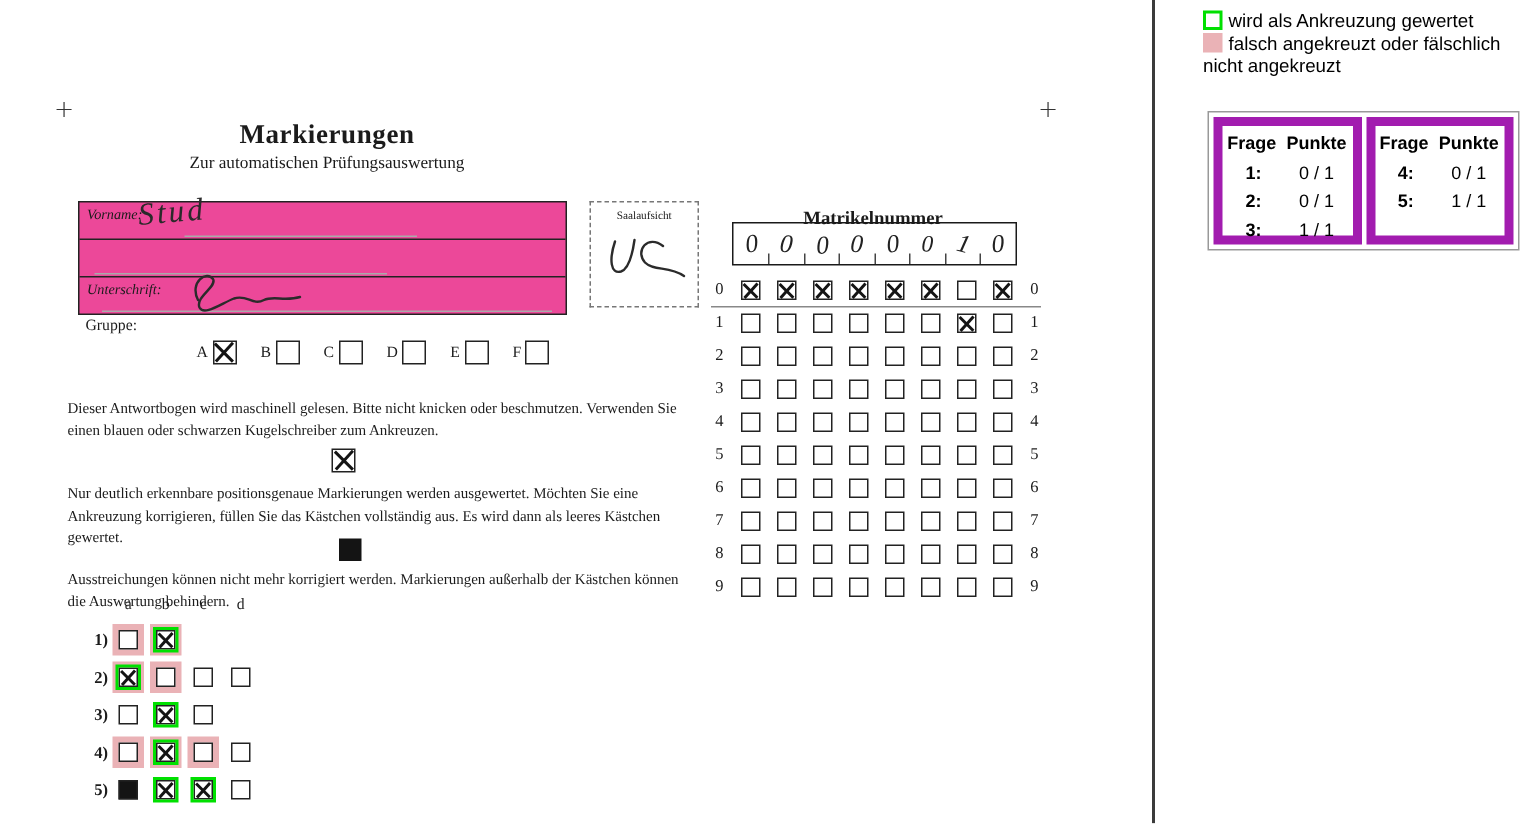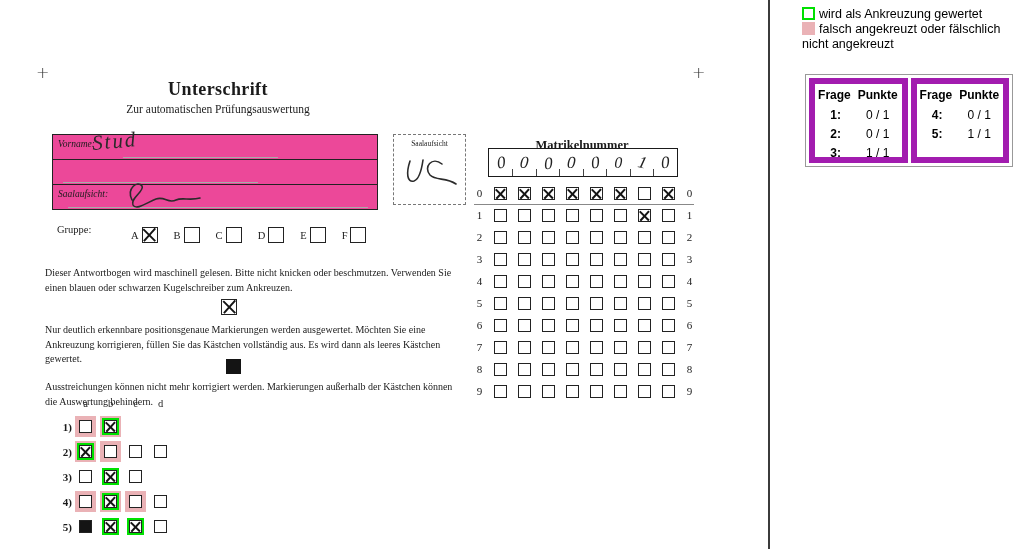--- a/index.html
+++ b/index.html
@@ -46,21 +46,21 @@
   .cb.x::before{transform:rotate(45deg);}
   .cb.x::after{transform:rotate(-48deg);}
   .cb.green{outline:2px solid var(--green,#00e000);}
   .cb.filled{background:#141414;}
 
   #matrikel-grid{left:476px;top:187px;}
   .mrow{display:flex;align-items:center;gap:11px;margin-bottom:9px;height:13px;}
   .mlab{font-size:11px;width:7px;text-align:center;line-height:13px;}
   #matrikel-underline{left:474px;top:204px;width:220px;height:1px;background:#888;}
 
-  #gruppe-label{left:57px;top:224px;font-size:10.5px;}
+  #gruppe-label{left:57px;top:212px;font-size:10.5px;}
   #gruppe-options{left:131px;top:227px;display:flex;gap:16px;align-items:center;}
   .gopt{display:inline-flex;align-items:center;gap:3px;}
   .glet{font-size:10.5px;}
 
   .para{left:45px;width:420px;font-size:10px;line-height:1.45;text-align:left;}
   #para1{top:266px;} #para2{top:323px;} #para3{top:380px;}
   #example-x{left:221px;top:299px;}
   #example-filled{left:226px;top:359px;width:15px;height:15px;background:#141414;}
 
   #answers-header{left:75px;top:398px;display:flex;gap:4px;}
@@ -93,33 +93,33 @@
 </head>
 <body>
 
 <div id="screen">
 
   <div id="scan">
 
     <span class="abs regmark" style="left:36px;top:63px;">+</span>
     <span class="abs regmark" style="left:692px;top:63px;">+</span>
 
-    <div class="abs" id="sheet-title">Unterschrift</div>
+    <div class="abs" id="sheet-title">Markierungen</div>
     <div class="abs" id="sheet-subtitle">Zur automatischen Prüfungsauswertung</div>
 
     <div class="abs" id="name-form">
       <div class="frow">
         <span class="flabel">Vorname:</span>
         <span class="scanline" style="left:70px;top:22px;width:155px;"></span>
       </div>
       <div class="frow">
         <span class="scanline" style="left:10px;top:22px;width:195px;"></span>
       </div>
       <div class="frow">
-        <span class="flabel">Saalaufsicht:</span>
+        <span class="flabel">Unterschrift:</span>
         <span class="scanline" style="left:15px;top:22px;width:300px;"></span>
       </div>
     </div>
 
     <div class="abs hand" id="vorname-hand">Stud</div>
 
     <svg class="hand-svg" style="left:118px;top:180px;" width="90" height="38">
       <path d="M14,20 C8,8 20,0 24,6 C27,11 12,18 15,25 C18,31 30,22 38,19 C47,16 50,24 58,20 C64,17 72,21 82,18" fill="none" stroke="#2b2b2b" stroke-width="1.6" stroke-linecap="round"></path>
     </svg>
 

